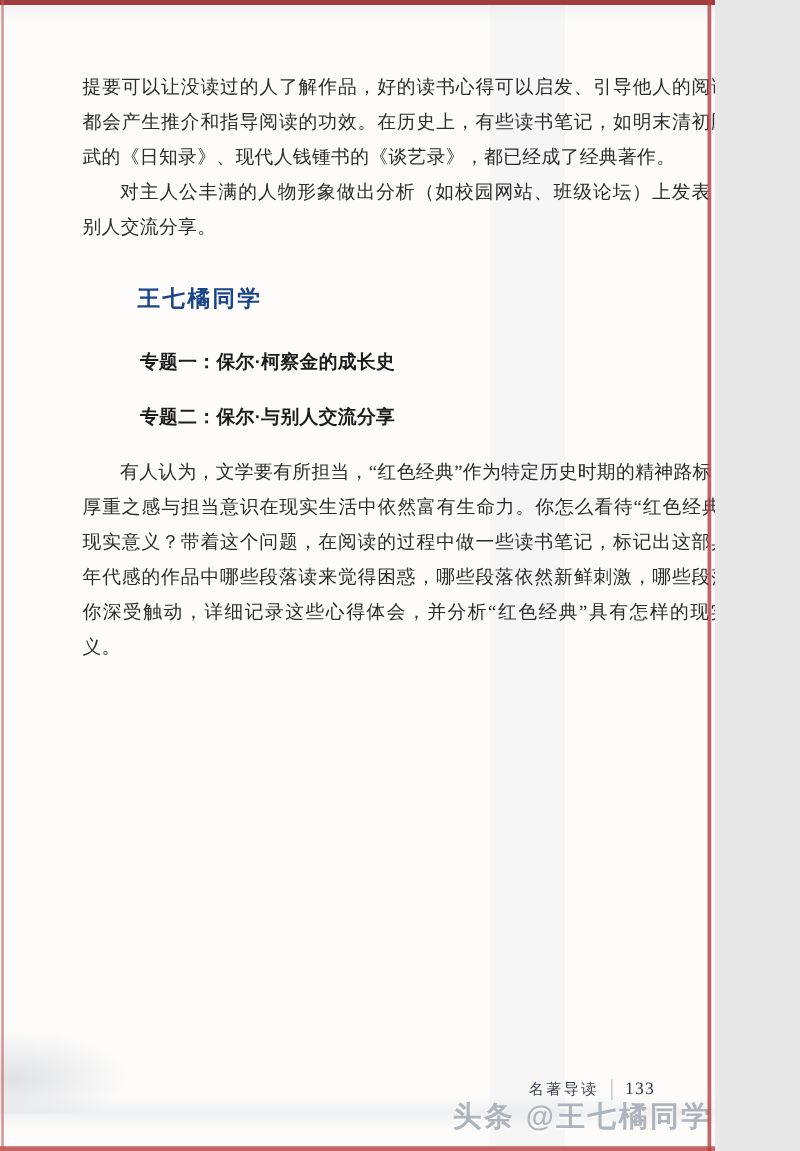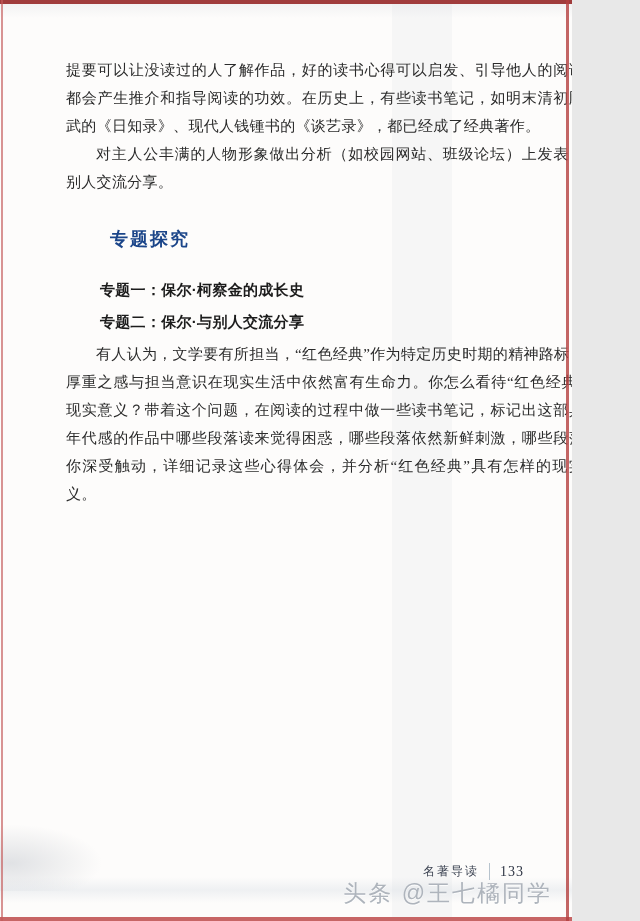--- a/index.html
+++ b/index.html
@@ -46,21 +46,21 @@
   .section-title {
     margin: 32px 0 26px 44px;
     font-family: "Liberation Sans", sans-serif;
     font-weight: bold;
     font-size: 18px;
     line-height: 22px;
     color: #1b4589;
     letter-spacing: 2px;
   }
   .topic-heading {
-    margin: 4px;
+    margin: 16px;
     font-family: "Liberation Sans", sans-serif;
     font-weight: bold;
     font-size: 15px;
     line-height: 28px;
     text-indent: 2em;
     color: #1c1c1c;
     letter-spacing: .3px;
   }
   .page-footer {
     position: absolute;
@@ -84,24 +84,24 @@
   }
   .footer-page-number {
     font-size: 14px;
     font-weight: normal;
     color: #2e3544;
     letter-spacing: 1px;
   }
   .watermark {
     position: absolute;
     top: 880px;
-    right: 20px;
+    right: 2px;
     z-index: 3;
     font-family: "Liberation Sans", sans-serif;
-    font-weight: normal;
+    font-weight: bold;
     font-size: 23px;
     line-height: 26px;
     color: #aeb4bc;
     letter-spacing: 2px;
     text-shadow: 0 1px 0 rgba(255,255,255,.8);
   }
 </style>
 </head>
 <body>
 
@@ -114,21 +114,21 @@
 
   <div class="artifact artifact-band"></div>
   <div class="artifact artifact-smudge-bl"></div>
   <div class="artifact artifact-streak-top"></div>
   <div class="artifact artifact-streak-bottom"></div>
 
   <div class="content">
     <p class="body-para" style="text-indent:0;">提要可以让没读过的人了解作品，好的读书心得可以启发、引导他人的阅读，都会产生推介和指导阅读的功效。在历史上，有些读书笔记，如明末清初顾炎武的《日知录》、现代人钱锺书的《谈艺录》，都已经成了经典著作。</p>
     <p class="body-para">对主人公丰满的人物形象做出分析（如校园网站、班级论坛）上发表，与别人交流分享。</p>
 
-    <h2 class="section-title">专题探究</h2>
+    <h2 class="section-title">王七橘同学</h2>
 
 
     <h3 class="topic-heading">专题一：保尔·柯察金的成长史</h3>
 
     <h3 class="topic-heading">专题二：保尔·与别人交流分享</h3>
 
     <p class="body-para">有人认为，文学要有所担当，“红色经典”作为特定历史时期的精神路标，其厚重之感与担当意识在现实生活中依然富有生命力。你怎么看待“红色经典”的现实意义？带着这个问题，在阅读的过程中做一些读书笔记，标记出这部具有年代感的作品中哪些段落读来觉得困惑，哪些段落依然新鲜刺激，哪些段落令你深受触动，详细记录这些心得体会，并分析“红色经典”具有怎样的现实意义。</p>
   </div>
 
   <div class="page-footer">

